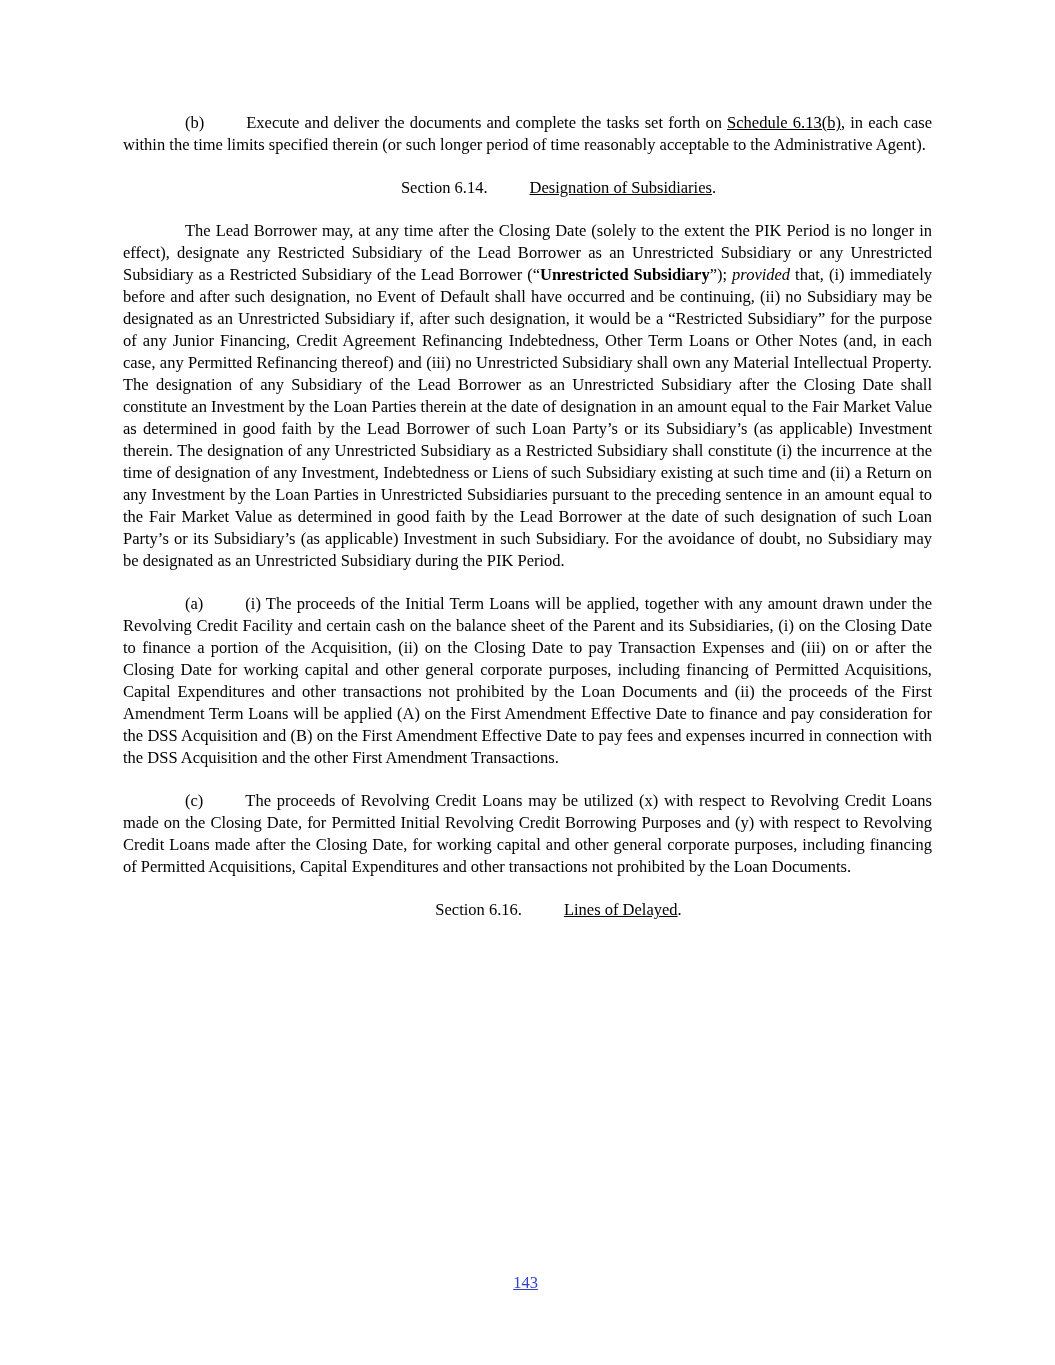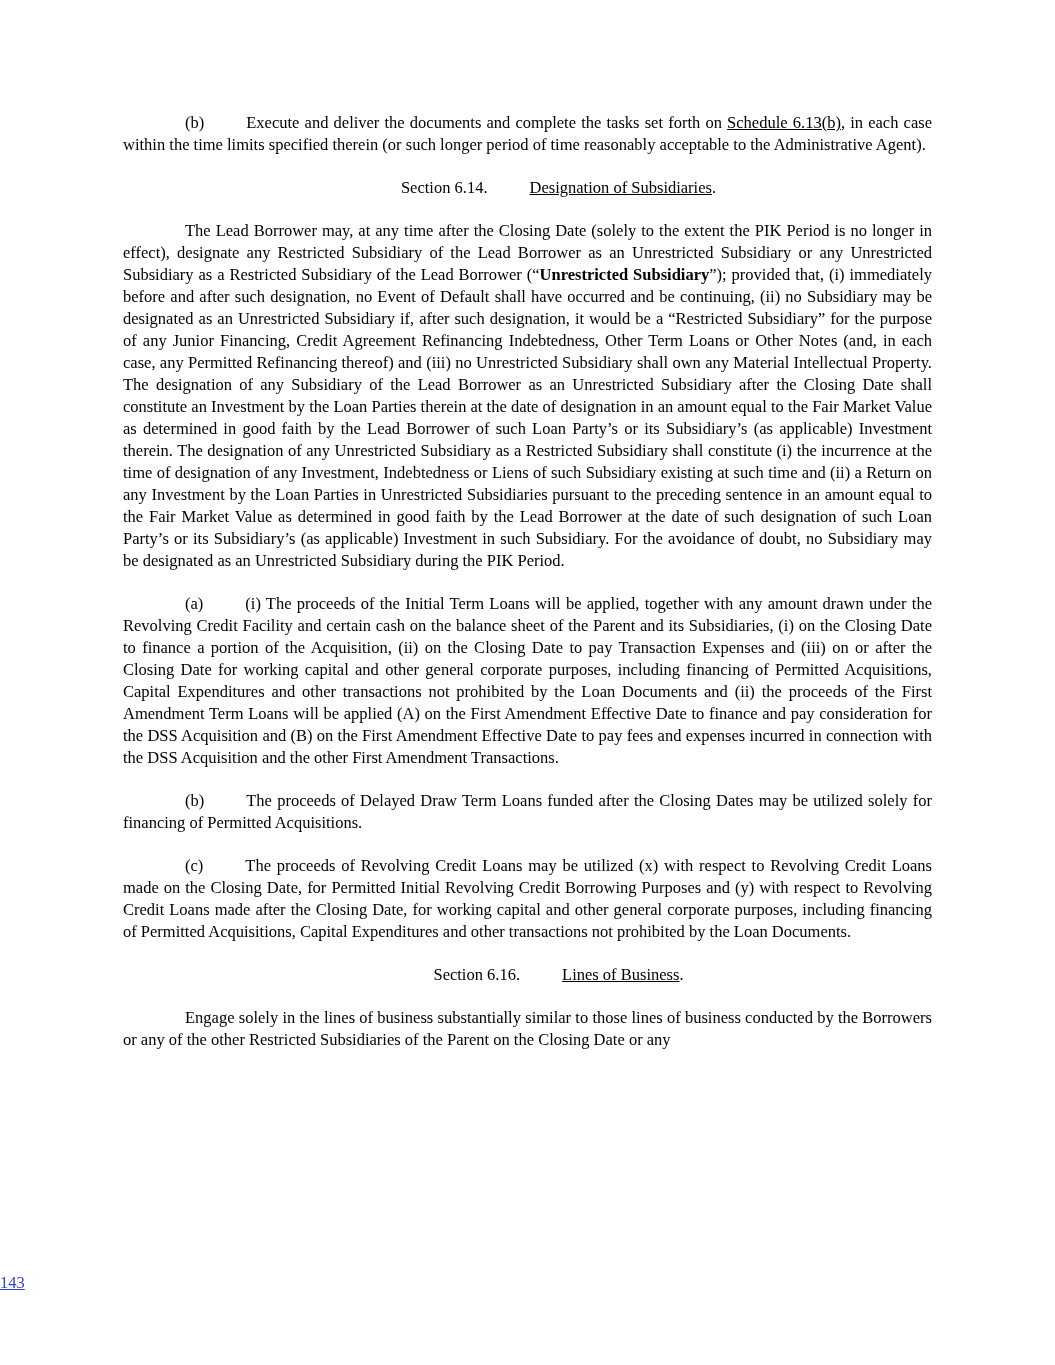--- a/index.html
+++ b/index.html
@@ -22,44 +22,43 @@
   .body-paragraph, .list-paragraph {
     text-align: justify;
     text-indent: 62px;
   }
   .section-heading {
     text-align: center;
     text-indent: 62px;
   }
   .tab { display: inline-block; width: 42px; }
   .bold { font-weight: bold; margin-top: 43px; }
-  .italic { }
+  .italic { font-style: italic; }
   .underline { text-decoration: underline; }
   .page-footer {
     position: absolute;
     left: 0;
     right: 4px;
     top: 1272px;
+    text-align: center;
   }
   .page-number-link {
     color: #3340cc;
     text-decoration: underline;
     cursor: pointer;
   }
 </style>
 </head>
 <body>
 
 <div class="page">
   <main>
       <p class="list-paragraph"><span>(b)</span><span class="tab"></span><span>Execute and deliver the documents and complete the tasks set forth on </span><span class="underline">Schedule 6.13(b)</span><span>, in each case within the time limits specified therein (or such longer period of time reasonably acceptable to the Administrative Agent).</span></p>
       <p class="section-heading"><span>Section 6.14.</span><span class="tab"></span><span class="underline">Designation of Subsidiaries</span><span>.</span></p>
       <p class="body-paragraph"><span>The Lead Borrower may, at any time after the Closing Date (solely to the extent the PIK Period is no longer in effect), designate any Restricted Subsidiary of the Lead Borrower as an Unrestricted Subsidiary or any Unrestricted Subsidiary as a Restricted Subsidiary of the Lead Borrower (“</span><span class="bold">Unrestricted Subsidiary</span><span>”); </span><span class="italic">provided</span><span> that, (i) immediately before and after such designation, no Event of Default shall have occurred and be continuing, (ii) no Subsidiary may be designated as an Unrestricted Subsidiary if, after such designation, it would be a “Restricted Subsidiary” for the purpose of any Junior Financing, Credit Agreement Refinancing Indebtedness, Other Term Loans or Other Notes (and, in each case, any Permitted Refinancing thereof) and (iii) no Unrestricted Subsidiary shall own any Material Intellectual Property.  The designation of any Subsidiary of the Lead Borrower as an Unrestricted Subsidiary after the Closing Date shall constitute an Investment by the Loan Parties therein at the date of designation in an amount equal to the Fair Market Value as determined in good faith by the Lead Borrower of such Loan Party’s or its Subsidiary’s (as applicable) Investment therein.  The designation of any Unrestricted Subsidiary as a Restricted Subsidiary shall constitute (i) the incurrence at the time of designation of any Investment, Indebtedness or Liens of such Subsidiary existing at such time and (ii) a Return on any Investment by the Loan Parties in Unrestricted Subsidiaries pursuant to the preceding sentence in an amount equal to the Fair Market Value as determined in good faith by the Lead Borrower at the date of such designation of such Loan Party’s or its Subsidiary’s (as applicable) Investment in such Subsidiary.  For the avoidance of doubt, no Subsidiary may be designated as an Unrestricted Subsidiary during the PIK Period.</span></p>
       <p class="list-paragraph"><span>(a)</span><span class="tab"></span><span>(i) The proceeds of the Initial Term Loans will be applied, together with any amount drawn under the Revolving Credit Facility and certain cash on the balance sheet of the Parent and its Subsidiaries, (i) on the Closing Date to finance a portion of the Acquisition, (ii) on the Closing Date to pay Transaction Expenses and (iii) on or after the Closing Date for working capital and other general corporate purposes, including financing of Permitted Acquisitions, Capital Expenditures and other transactions not prohibited by the Loan Documents and (ii) the proceeds of the First Amendment Term Loans will be applied (A) on the First Amendment Effective Date to finance and pay consideration for the DSS Acquisition and (B) on the First Amendment Effective Date to pay fees and expenses incurred in connection with the DSS Acquisition and the other First Amendment Transactions.</span></p>
-      <p class="list-paragraph"><span>(b)</span><span class="tab"></span><span>The proceeds of Delayed Draw Term Loans funded after the Closing Dates may be utilized solely for financing of Permitted Acquisitions.</span></p>
       <p class="list-paragraph"><span>(c)</span><span class="tab"></span><span>The proceeds of Revolving Credit Loans may be utilized (x) with respect to Revolving Credit Loans made on the Closing Date, for Permitted Initial Revolving Credit Borrowing Purposes and (y) with respect to Revolving Credit Loans made after the Closing Date, for working capital and other general corporate purposes, including financing of Permitted Acquisitions, Capital Expenditures and other transactions not prohibited by the Loan Documents.</span></p>
-      <p class="section-heading"><span>Section 6.16.</span><span class="tab"></span><span class="underline">Lines of Business</span><span>.</span></p>
-      <p class="body-paragraph"><span>Engage solely in the lines of business substantially similar to those lines of business conducted by the Borrowers or any of the other Restricted Subsidiaries of the Parent on the Closing Date or any</span></p>
+      <p class="section-heading"><span>Section 6.16.</span><span class="tab"></span><span class="underline">Lines of Delayed</span><span>.</span></p>
     </main>
   <footer class="page-footer">
     <span class="page-number-link">143</span>
   </footer>
 </div>
 
 </body></html>

